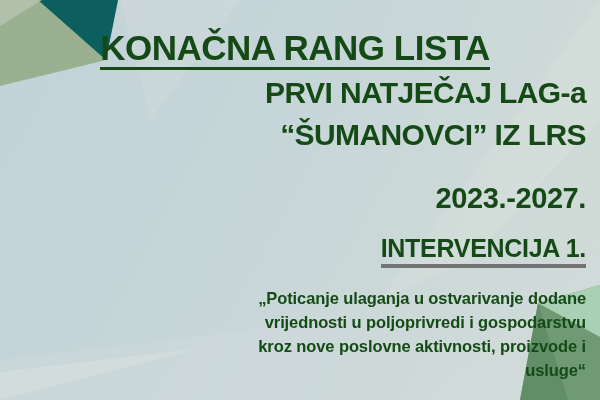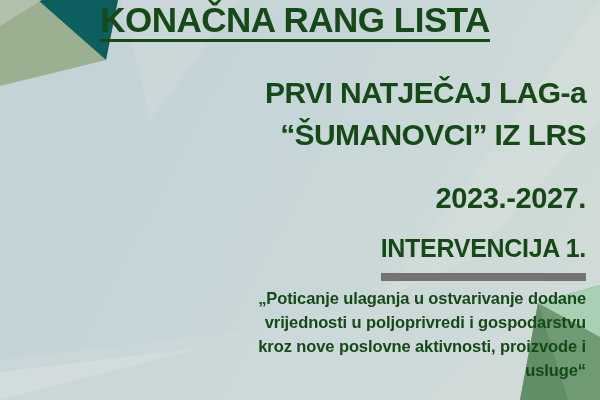--- a/index.html
+++ b/index.html
@@ -74,20 +74,21 @@
     text-align: center;
     font-size: 35px;
     font-weight: bold;
     line-height: 1.02;
     letter-spacing: -0.5px;
   }
   .title-main .u {
     border-bottom: 3px solid #154a16;
     padding-bottom: 1px;
     display: inline-block;
+    margin-top: 28px;
   }
 
   .subtitle-1 {
     position: absolute;
     right: 14px;
     top: 76px;
     width: 100%;
     text-align: right;
     font-size: 30px;
     font-weight: bold;
@@ -122,22 +123,22 @@
     position: absolute;
     right: 14px;
     top: 234px;
     width: 100%;
     text-align: right;
     font-size: 25px;
     font-weight: bold;
     letter-spacing: -0.3px;
   }
   .intervention .u {
-    border-bottom: 8px solid #737373;
-    padding-bottom: 10px;
+    border-bottom: 4px solid #737373;
+    padding-bottom: 1px;
     display: inline-block;
   }
 
   .body-text {
     position: absolute;
     right: 14px;
     top: 286px;
     width: 100%;
     text-align: right;
     font-size: 16.5px;

